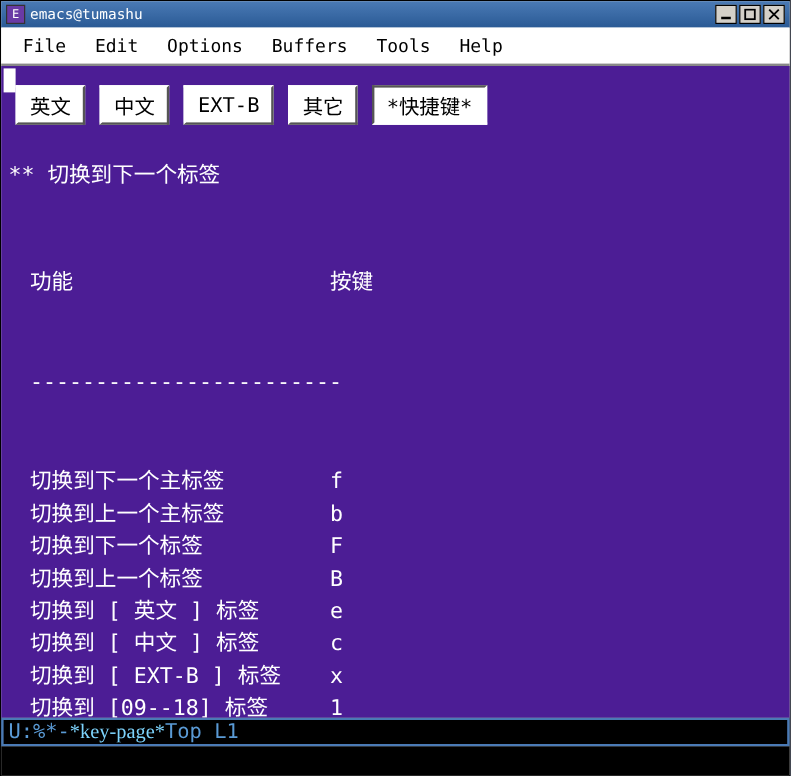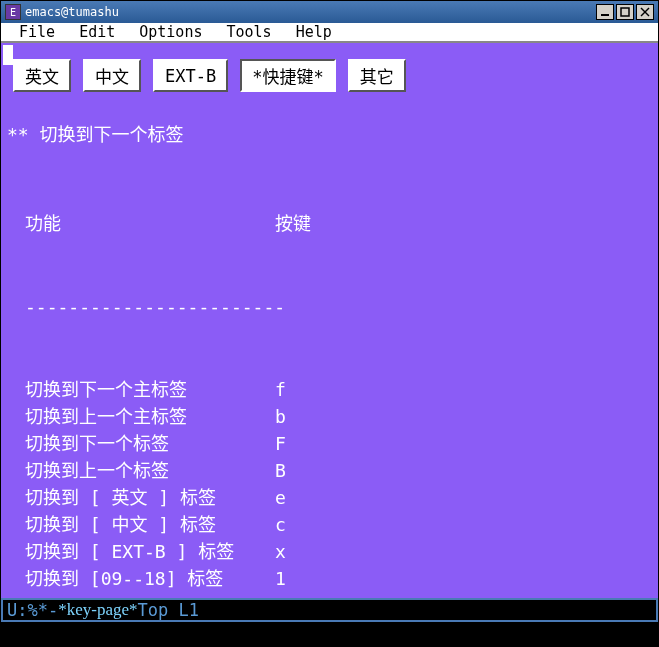--- a/index.html
+++ b/index.html
@@ -47,37 +47,37 @@
     background: #d4d0c8;
     border: 1px solid #000;
     display: flex;
     align-items: center;
     justify-content: center;
     font-size: 10px;
     color: #000;
     cursor: pointer;
   }
   .menubar {
-    height: 20px;
+    height: 32px;
     background: #fff;
     border-bottom: 2px solid #888;
     display: flex;
     align-items: center;
     padding: 0 6px;
     gap: 0;
     font-size: 15px;
     color: #000;
   }
   .menu-item {
     padding: 4px 12px;
     cursor: pointer;
   }
   .content {
     flex: 1;
-    background: #8b5cf6;
+    background: #4c1d95;
     color: #fff;
     font-size: 18px;
     position: relative;
     overflow: hidden;
   }
   .cursor-line {
     position: absolute;
     top: 2px;
     left: 2px;
     width: 10px;
@@ -167,33 +167,34 @@
             <line x1="9" y1="1" x2="1" y2="9" stroke="#000" stroke-width="1.5"></line>
           </svg>
       </div>
     </div>
   </div>
 
   <div class="menubar">
     <span class="menu-item">File</span>
     <span class="menu-item">Edit</span>
     <span class="menu-item">Options</span>
+    <span class="menu-item">Buffers</span>
     <span class="menu-item">Tools</span>
     <span class="menu-item">Help</span>
   </div>
 
   <div class="content">
     <div class="cursor-line"></div>
 
     <div class="tab-row">
       <button class="tab-btn">英文</button>
       <button class="tab-btn">中文</button>
       <button class="tab-btn">EXT-B</button>
+      <button class="tab-btn">其它</button>
       <button class="tab-btn active">*快捷键*</button>
-      <button class="tab-btn">其它</button>
     </div>
 
     <div class="section-title">** 切换到下一个标签</div>
 
     <div class="table">
       <div class="table-header"><span class="col-func">功能</span><span class="col-key">按键</span></div>
       <div class="table-divider">------------------------</div>
       <div id="rows"><div class="table-row"><span class="col-func">切换到下一个主标签</span><span class="col-key">f</span></div><div class="table-row"><span class="col-func">切换到上一个主标签</span><span class="col-key">b</span></div><div class="table-row"><span class="col-func">切换到下一个标签</span><span class="col-key">F</span></div><div class="table-row"><span class="col-func">切换到上一个标签</span><span class="col-key">B</span></div><div class="table-row"><span class="col-func">切换到 [ 英文 ] 标签</span><span class="col-key">e</span></div><div class="table-row"><span class="col-func">切换到 [ 中文 ] 标签</span><span class="col-key">c</span></div><div class="table-row"><span class="col-func">切换到 [ EXT-B ] 标签</span><span class="col-key">x</span></div><div class="table-row"><span class="col-func">切换到 [09--18] 标签</span><span class="col-key">1</span></div></div>
     </div>
   </div>

